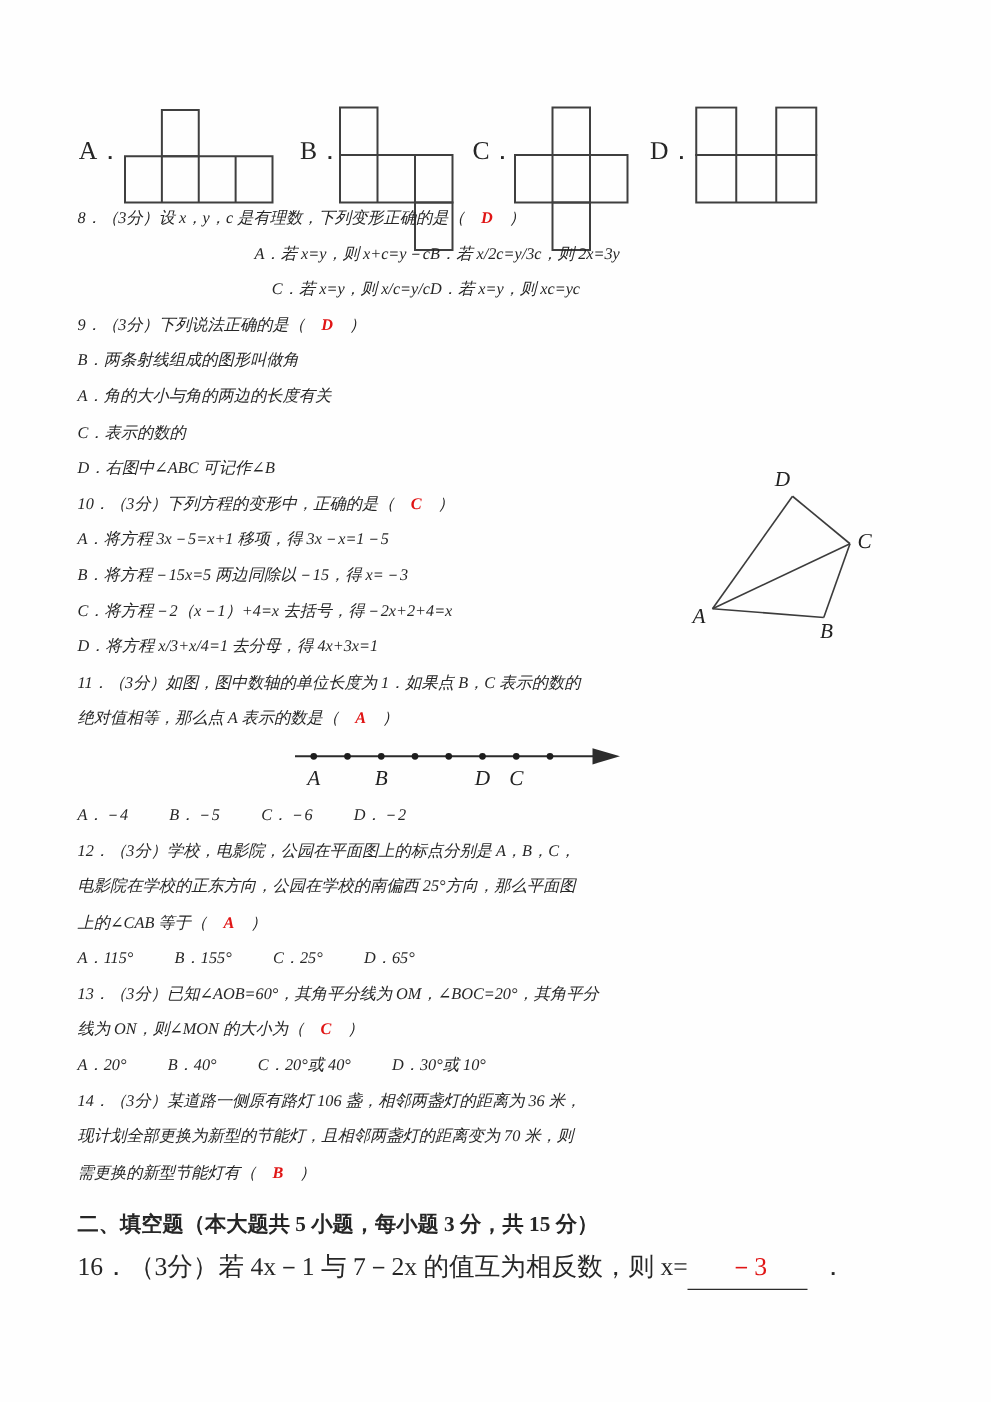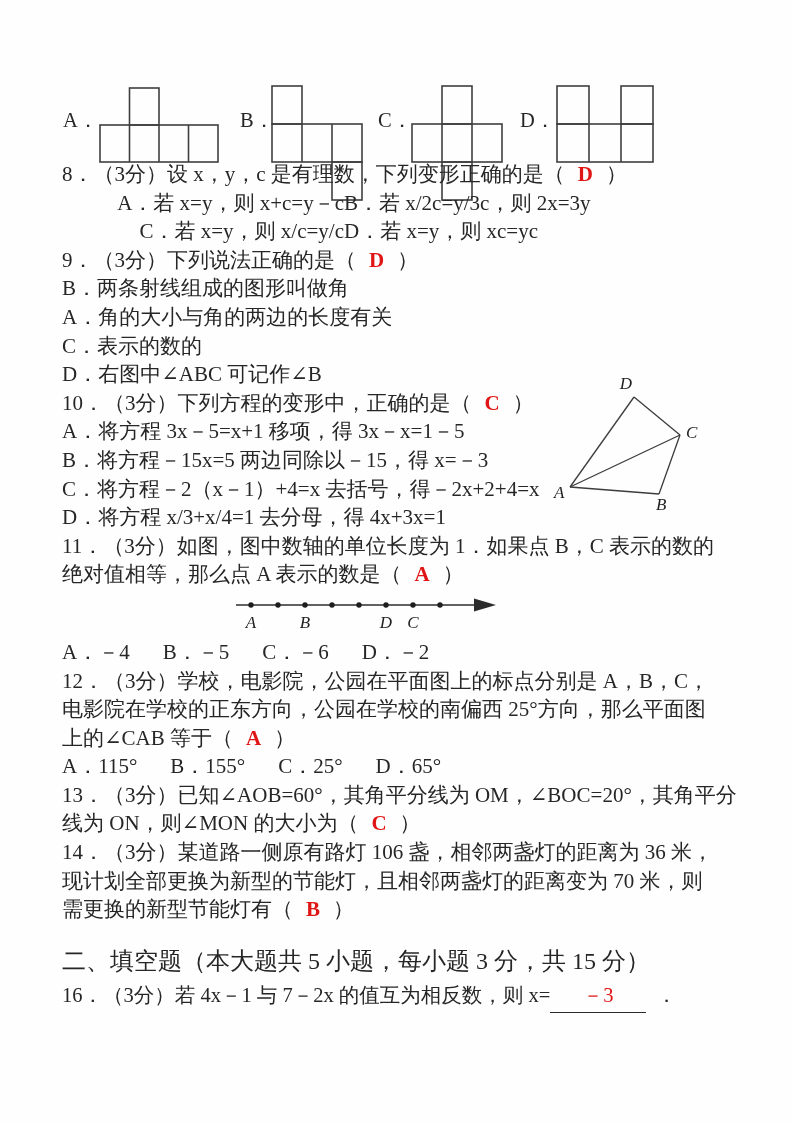--- a/index.html
+++ b/index.html
@@ -1,24 +1,24 @@
 <!DOCTYPE html>
 <html><head>
 <meta charset="utf-8">
 <style>
   html,body{margin:0;padding:0;background:#ffffff;}
   .page{position:relative;width:793px;height:1122px;background:#fefefe;overflow:hidden;
         font-family:"Liberation Serif","DejaVu Serif",serif;color:#262626;}
   .content{position:absolute;left:62px;top:160px;width:680px;}
-  .line{font-size:21px;line-height:28.6px;height:28.6px;white-space:nowrap;}
+  .line{font-size:13px;line-height:28.6px;height:28.6px;white-space:nowrap;font-style:italic;}
   .ans{color:#e01515;font-weight:bold;padding:0 13px;}
   .col1{display:inline-block;width:282px;text-align:right;}
   .io{margin-right:33px;}
   .nl-block{height:46px;padding-left:172px;padding-top:3px;}
-  .sec-head{font-weight:normal;font-size:24px;line-height:34px;height:34px;margin-top:20px;white-space:nowrap;}
+  .sec-head{font-weight:bold;font-size:17px;line-height:34px;height:34px;margin-top:11px;white-space:nowrap;}
   .line-fill{font-size:20.5px;line-height:34px;height:34px;white-space:nowrap;}
   .blank{display:inline-block;min-width:96px;border-bottom:1.6px solid #2b2b2b;text-align:center;}
   .blank .fill{color:#e01515;}
   .dot-after{display:inline-block;margin-left:10px;}
   .fig{position:absolute;}
   .fig-label{position:absolute;font-size:20.5px;color:#262626;}
   svg{display:block;}
   .net{fill:none;stroke:#3f3f3f;stroke-width:1.6;}
   .geoline{stroke:#3c3c3c;stroke-width:1.3;fill:none;}
   .geolabel{font-size:17px;font-style:italic;fill:#222;}
@@ -129,20 +129,21 @@
 
     <div class="line"><span class="io">A．－4</span><span class="io">B．－5</span><span class="io">C．－6</span><span>D．－2</span></div>
 
     <div class="line">12．（3分）学校，电影院，公园在平面图上的标点分别是 A，B，C，</div>
     <div class="line">电影院在学校的正东方向，公园在学校的南偏西 25°方向，那么平面图</div>
     <div class="line"><span>上的∠CAB 等于（</span><span class="ans">A</span><span>）</span></div>
     <div class="line"><span class="io">A．115°</span><span class="io">B．155°</span><span class="io">C．25°</span><span>D．65°</span></div>
 
     <div class="line">13．（3分）已知∠AOB=60°，其角平分线为 OM，∠BOC=20°，其角平分</div>
     <div class="line"><span>线为 ON，则∠MON 的大小为（</span><span class="ans">C</span><span>）</span></div>
+    <div class="line"><span class="io">A．20°</span><span class="io">B．40°</span><span class="io">C．20°或 40°</span><span>D．30°或 10°</span></div>
 
     <div class="line">14．（3分）某道路一侧原有路灯 106 盏，相邻两盏灯的距离为 36 米，</div>
     <div class="line">现计划全部更换为新型的节能灯，且相邻两盏灯的距离变为 70 米，则</div>
     <div class="line"><span>需更换的新型节能灯有（</span><span class="ans">B</span><span>）</span></div>
 
     <div class="sec-head">二、填空题（本大题共 5 小题，每小题 3 分，共 15 分）</div>
 
 
     <div class="line-fill"><span>16．（3分）若 4x－1 与 7－2x 的值互为相反数，则 x=</span><span class="blank"><span class="fill">－3</span></span><span class="dot-after">．</span></div>
 

